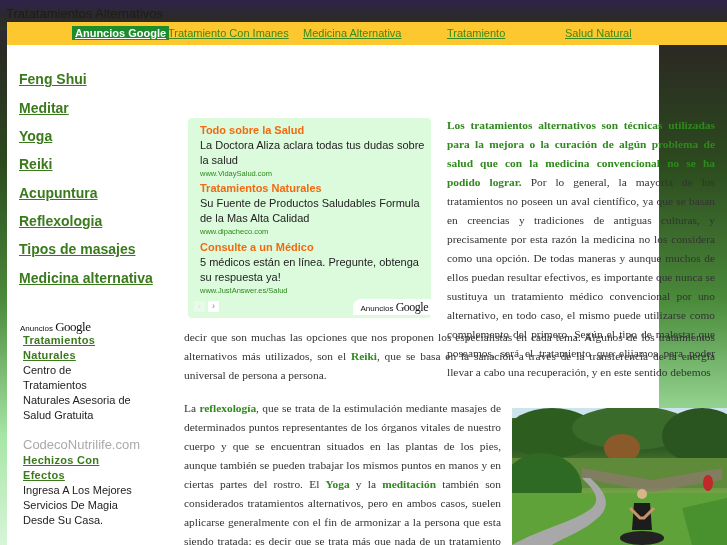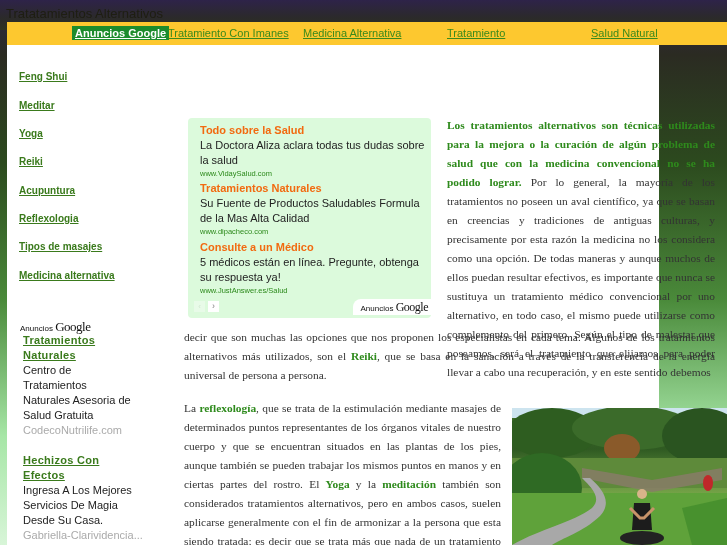--- a/index.html
+++ b/index.html
@@ -30,35 +30,35 @@
     position: absolute; top: 5px; font-size: 11px; color: #3a8a1c;
     text-decoration: underline; white-space: nowrap;
   }
   .nav-google {
     position: absolute; left: 65px; top: 4px; height: 14px; padding: 0 3px;
     background: #1c8c2c; color: #ffffff; font-size: 11px; font-weight: bold;
     text-decoration: underline; line-height: 14px;
   }
   .sidebar { position: absolute; left: 0; top: 23px; width: 170px; height: 500px; }
   .side-link {
-    position: absolute; left: 12px; font-size: 10px; font-weight: bold;
+    position: absolute; left: 12px; font-size: 14px; font-weight: bold;
     color: #3a7a1c; text-decoration: underline; white-space: nowrap;
   }
   .ads-label {
     position: absolute; left: 13px; top: 274px; font-size: 8px; color: #111;
     white-space: nowrap;
   }
   .google-word { font-family: "Liberation Serif", serif; font-size: 13px; letter-spacing: -0.5px; }
   .side-ad { position: absolute; left: 16px; width: 110px; }
   .side-ad-title {
     font-size: 11px; font-weight: bold; color: #3a7a1c; text-decoration: underline;
     line-height: 15px; letter-spacing: 0.3px;
   }
   .side-ad-body { font-size: 11px; color: #222; line-height: 15px; }
-  .side-ad-url { font-size: 11px; color: #aaa; line-height: 12px; margin-top: 1px; white-space: nowrap; }
+  .side-ad-url { font-size: 13px; color: #aaa; line-height: 12px; margin-top: 16px; white-space: nowrap; }
 
   .main-title {
     position: absolute; left: 233px; top: 44px; font-size: 20px; font-weight: bold;
     color: #f26a10; white-space: nowrap;
   }
   .ad-box {
     position: absolute; left: 181px; top: 96px; width: 243px; height: 200px;
     background: #dcfadc; border-radius: 4px;
   }
   .ad-unit { position: absolute; left: 12px; width: 226px; }
@@ -98,21 +98,21 @@
   <div class="site-title">Tratatamientos Alternativos</div>
 </div>
 
 <div class="page">
 
   <div class="navbar">
     <span class="nav-google">Anuncios Google</span>
     <a class="nav-item" style="left:161px;">Tratamiento Con Imanes</a>
     <a class="nav-item" style="left:296px;">Medicina Alternativa</a>
     <a class="nav-item" style="left:440px;">Tratamiento</a>
-    <a class="nav-item" style="left:584px;">Salud Natural</a>
+    <a class="nav-item" style="left:558px;">Salud Natural</a>
   </div>
 
   <div class="sidebar">
     <a class="side-link" style="top:26px;">Feng Shui</a>
     <a class="side-link" style="top:55px;">Meditar</a>
     <a class="side-link" style="top:83px;">Yoga</a>
     <a class="side-link" style="top:111px;">Reiki</a>
     <a class="side-link" style="top:140px;">Acupuntura</a>
     <a class="side-link" style="top:168px;">Reflexologia</a>
     <a class="side-link" style="top:196px;">Tipos de masajes</a>

